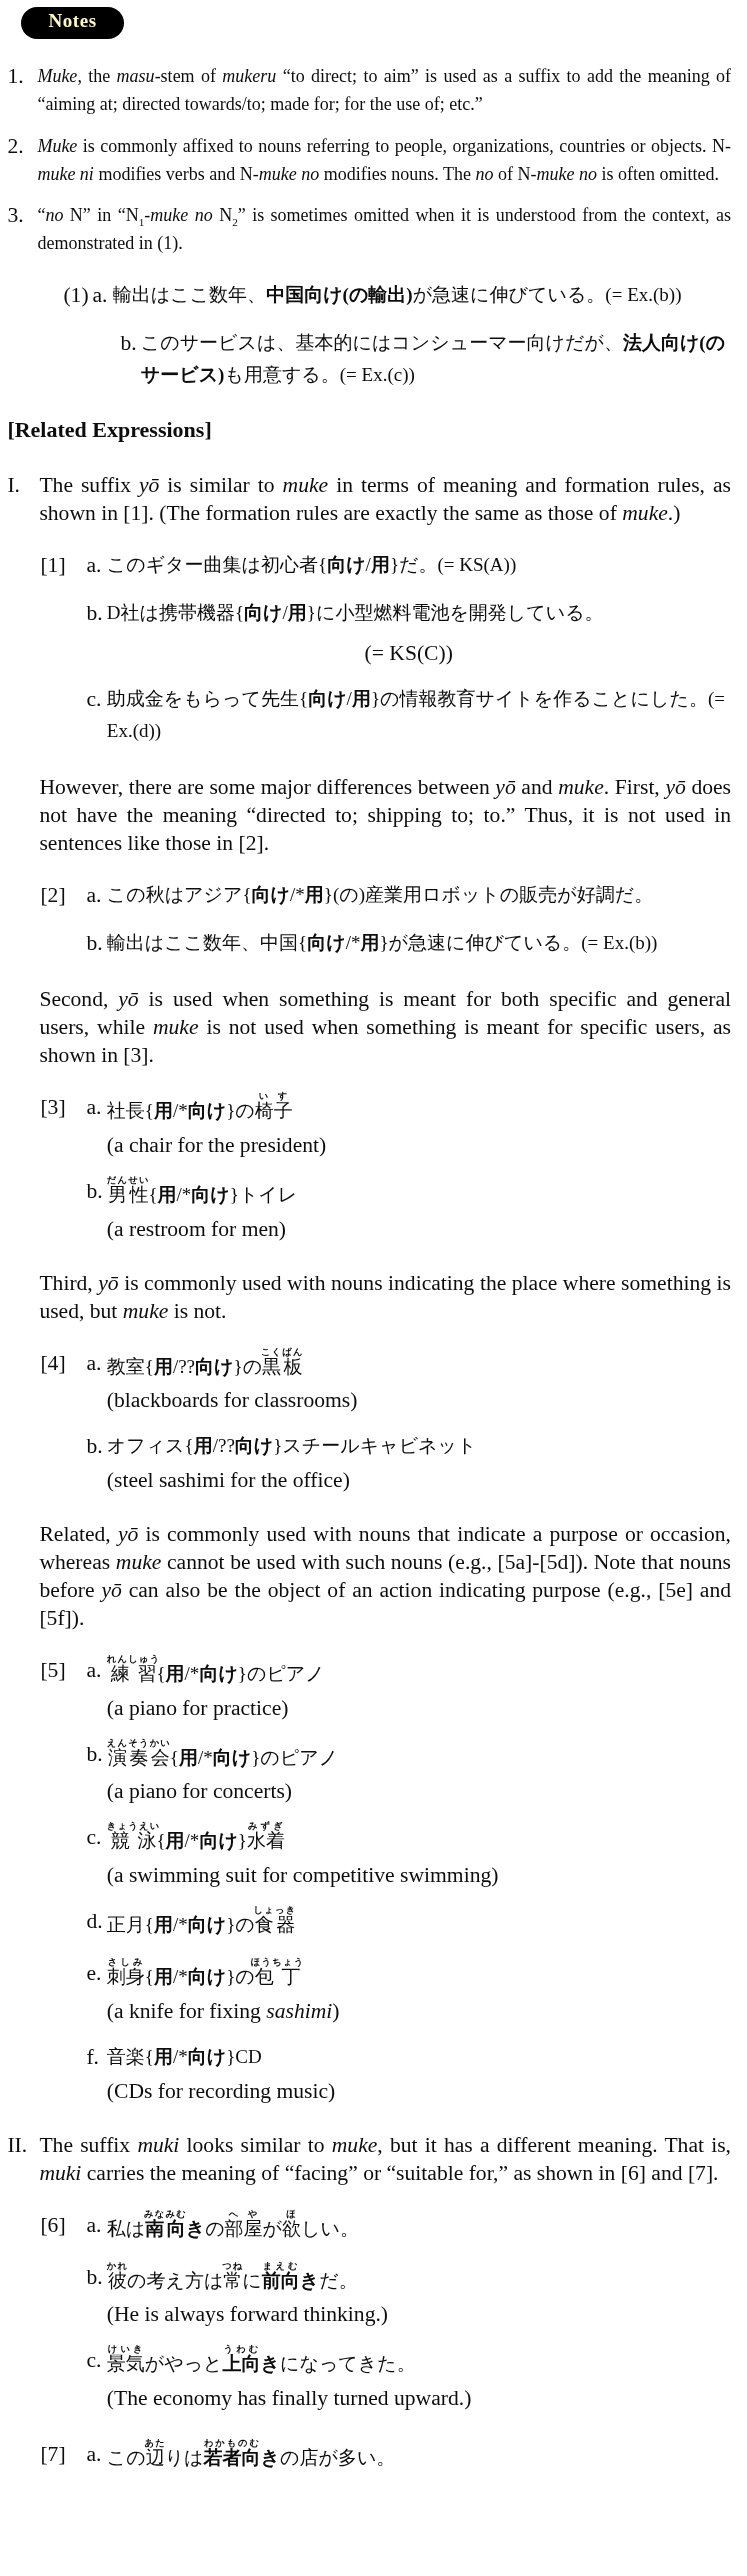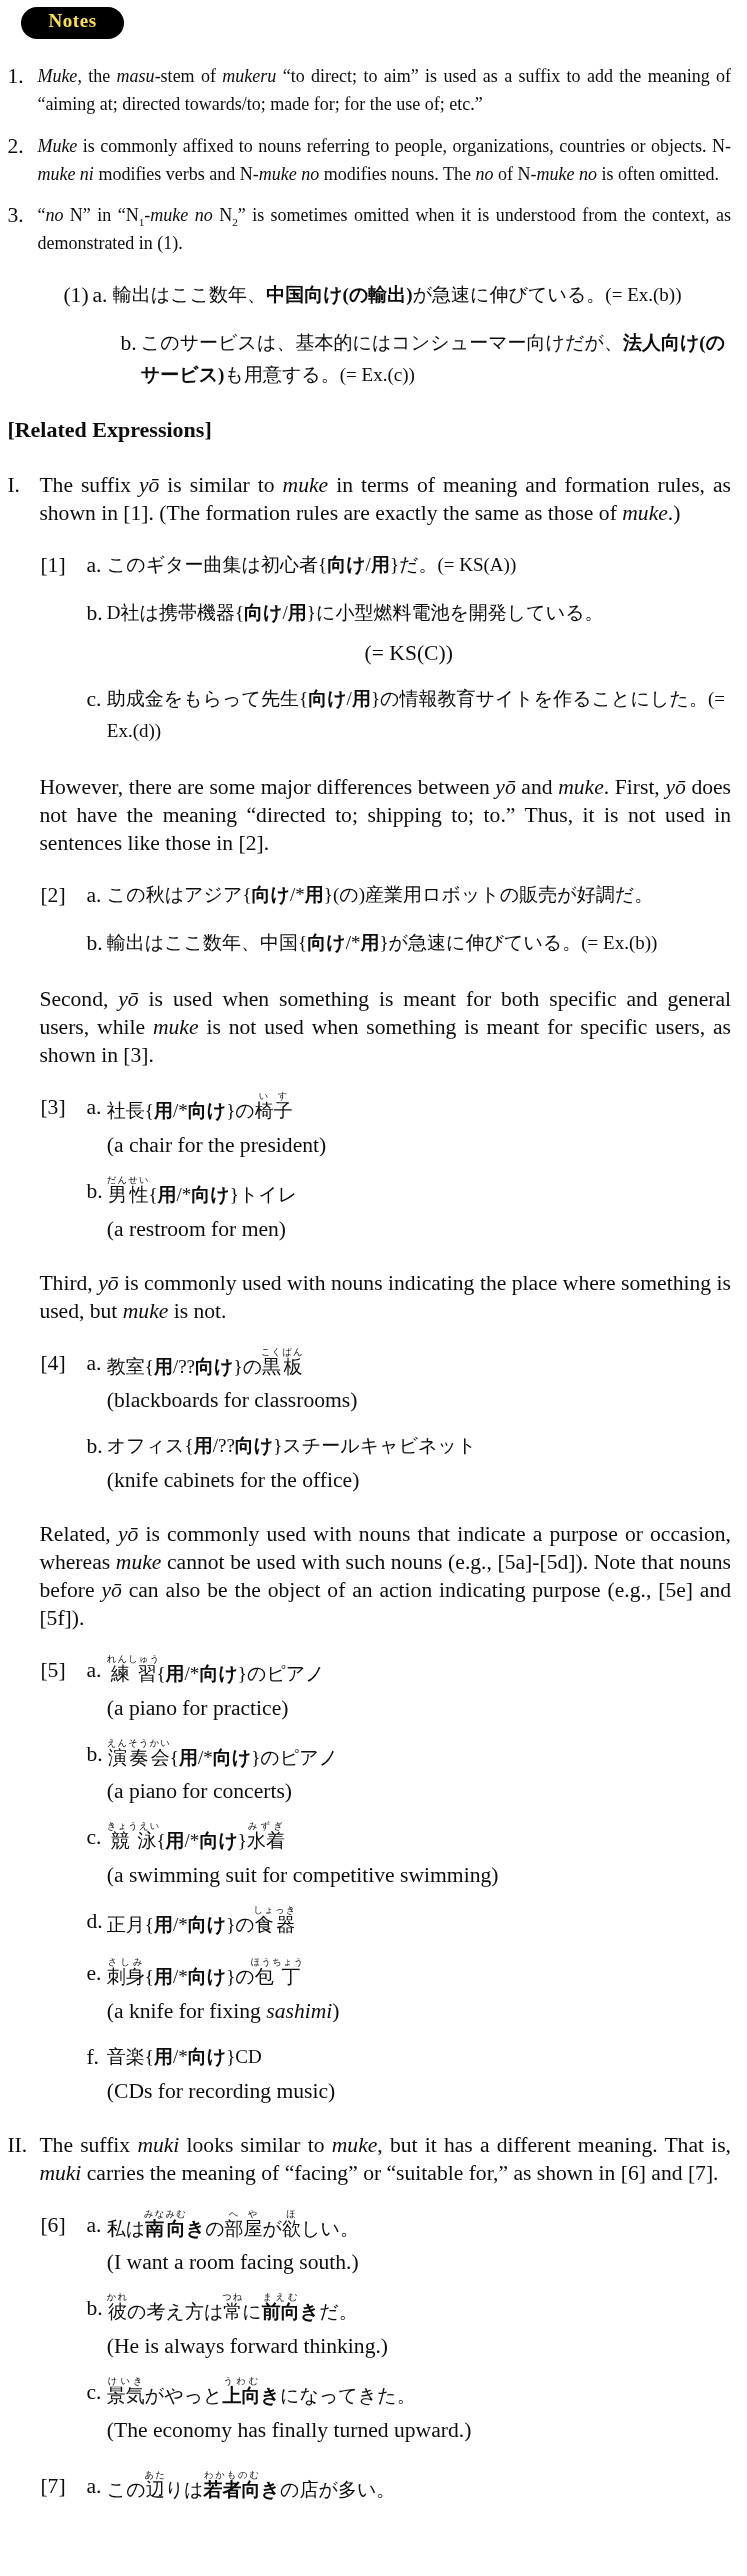--- a/index.html
+++ b/index.html
@@ -16,21 +16,21 @@
     background: #ffffff;
     color: #0d0d0d;
     font-family: "Liberation Serif", "DejaVu Serif", serif;
     padding: 7.4px 16px 18.5px 7.4px;
     overflow: hidden;
   }
   .badge-wrap { margin: 0 0 23.5px 0; }
   .badge {
     display: inline-block;
     background: #000000;
-    color: #fde047;
+    color: #fef9c3;
     border-radius: 16.7px;
     font-size: 19px;
     font-weight: bold;
     padding: 3.1px 27px 6.2px 27px;
     margin-left: 14px;
     letter-spacing: 0.6px;
   }
   
   .note { display: flex; margin-bottom: 13.6px; }
   .note-num { flex: 0 0 30px; font-size: 21.6px; line-height: 28px; }
@@ -56,21 +56,21 @@
   .ex-letter { flex: 0 0 20.4px; font-size: 21.6px; line-height: 32px; }
   .ex-jp { flex: 1; min-width: 0; font-size: 19px; line-height: 32px; }
   .ex-gloss { margin: 3.7px 0 0 20.4px; font-size: 21.6px; line-height: 28px; }
   .ex-right { text-align: center; font-size: 21.6px; line-height: 28px; margin-top: 10px; }
   
   .i { font-style: italic; text-align: right; }
   .b { font-weight: bold; }
   .sub { font-size: 0.62em; vertical-align: sub; line-height: 0; }
   ruby rt {
     font-size: 9.3px;
-    font-weight: normal;
+    font-weight: bold;
     letter-spacing: 1.2px;
     font-family: "Liberation Serif", "DejaVu Serif", serif;
   }
 </style>
 </head>
 <body>
 
 <div class="page">
   <div class="badge-wrap">
     <span class="badge">
@@ -183,21 +183,21 @@
               <span class="ex-letter">a.</span>
               <span class="ex-jp"><span>教室{</span><span class="b">用</span><span>/??</span><span class="b">向け</span><span>}の</span><ruby>黒板<rt>こくばん</rt></ruby></span>
             </div>
             <div class="ex-gloss"><span>(blackboards for classrooms)</span></div>
           </div>
           <div class="ex-item">
             <div class="ex-line">
               <span class="ex-letter">b.</span>
               <span class="ex-jp"><span>オフィス{</span><span class="b">用</span><span>/??</span><span class="b">向け</span><span>}スチールキャビネット</span></span>
             </div>
-            <div class="ex-gloss"><span>(knife cabinets for the office)</span></div>
+            <div class="ex-gloss"><span>(steel sashimi for the office)</span></div>
           </div>
         </div>
       </div>
       <div class="para"><span>Related, </span><span class="i">yō</span><span> is commonly used with nouns that indicate a purpose or occasion, whereas </span><span class="i">muke</span><span> cannot be used with such nouns (e.g., [5a]-[5d]). Note that nouns before </span><span class="i">yō</span><span> can also be the object of an action indicating purpose (e.g., [5e] and [5f]).</span></div>
       <div class="ex">
         <div class="ex-label">[5]</div>
         <div class="ex-items">
           <div class="ex-item">
             <div class="ex-line">
               <span class="ex-letter">a.</span>
@@ -246,21 +246,20 @@
         <div class="roman-content"><span>The suffix </span><span class="i">muki</span><span> looks similar to </span><span class="i">muke</span><span>, but it has a different meaning. That is, </span><span class="i">muki</span><span> carries the meaning of “facing” or “suitable for,” as shown in [6] and [7].</span></div>
       </div>
       <div class="ex">
         <div class="ex-label">[6]</div>
         <div class="ex-items">
           <div class="ex-item">
             <div class="ex-line">
               <span class="ex-letter">a.</span>
               <span class="ex-jp"><span>私は</span><ruby class="b">南向<rt>みなみむ</rt></ruby><span class="b">き</span><span>の</span><ruby>部屋<rt>へや</rt></ruby><span>が</span><ruby>欲<rt>ほ</rt></ruby><span>しい。</span></span>
             </div>
-            <div class="ex-gloss"><span>(I want a room facing south.)</span></div>
           </div>
           <div class="ex-item">
             <div class="ex-line">
               <span class="ex-letter">b.</span>
               <span class="ex-jp"><ruby>彼<rt>かれ</rt></ruby><span>の考え方は</span><ruby>常<rt>つね</rt></ruby><span>に</span><ruby class="b">前向<rt>まえむ</rt></ruby><span class="b">き</span><span>だ。</span></span>
             </div>
             <div class="ex-gloss"><span>(He is always forward thinking.)</span></div>
           </div>
           <div class="ex-item">
             <div class="ex-line">

